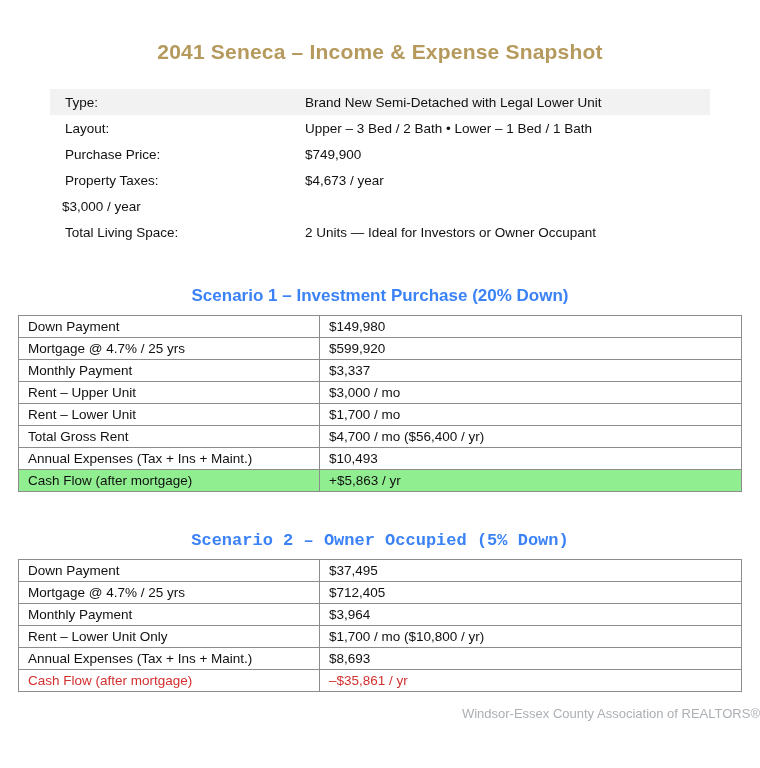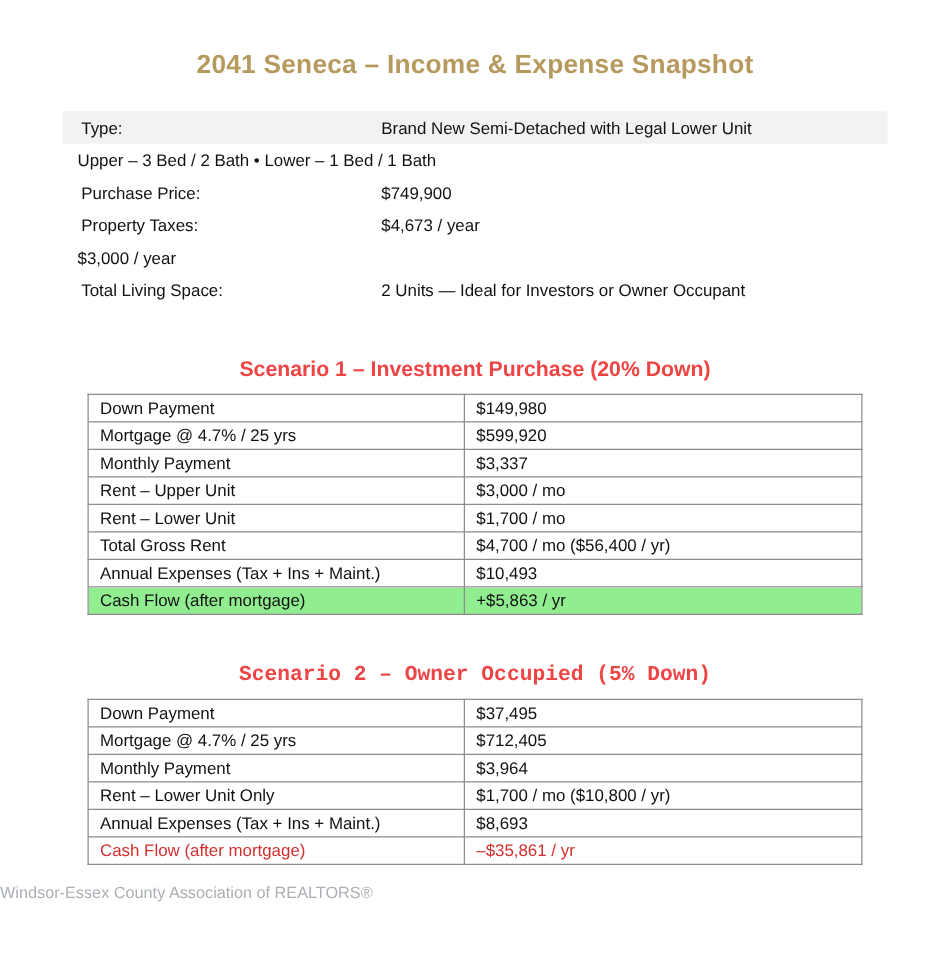--- a/index.html
+++ b/index.html
@@ -30,59 +30,60 @@
   }
   .detail-row{
     display:flex;align-items:center;
     height:26px;font-size:13.5px;
   }
   .detail-row.striped{background:var(--stripe-bg);}
   .detail-label{width:243px;padding-left:15px;flex:0 0 auto;}
   .detail-value{flex:1;margin-left:12px;}
   
   .scenario-heading{
-    text-align:center;font-size:17px;font-weight:bold;color:#ef4444;
+    text-align:center;font-size:17px;font-weight:bold;color:#3b82f6;
   }
   .s1-heading{margin-top:41px;}
   .s2-heading{margin-top:39px;font-family:Liberation Mono, monospace;}
   table.scenario-table{
-    width:620px;margin:9px auto 0 auto;
+    width:724px;margin:9px auto 0 auto;
     border-collapse:collapse;table-layout:fixed;
   }
   table.scenario-table td{
     border:1px solid var(--table-border);
     font-size:13.5px;
     padding:3px 9px;
     height:22px;
     vertical-align:middle;
     overflow:hidden;white-space:nowrap;
   }
   table.scenario-table td.col-label{width:301px;}
   tr.row-positive td{background:var(--positive-row-bg);}
   tr.row-negative td{color:var(--negative-text);}
   .footer{
     margin-top:14px;
-    text-align:left;
+    text-align:right;
     font-size:13px;
     color:var(--footer-gray);
   }
 </style>
 </head>
 <body>
 
 <div class="page">
 
   <div class="doc-title">2041 Seneca – Income &amp; Expense Snapshot</div>
 
   <div class="details">
     <div class="detail-row striped">
       <span class="detail-label">Type:</span>
       <span class="detail-value">Brand New Semi-Detached with Legal Lower Unit</span>
     </div>
     <div class="detail-row">
+      <span class="detail-label">Layout:</span>
       <span class="detail-value">Upper – 3 Bed / 2 Bath • Lower – 1 Bed / 1 Bath</span>
     </div>
     <div class="detail-row">
       <span class="detail-label">Purchase Price:</span>
       <span class="detail-value">$749,900</span>
     </div>
     <div class="detail-row">
       <span class="detail-label">Property Taxes:</span>
       <span class="detail-value">$4,673 / year</span>
     </div>

